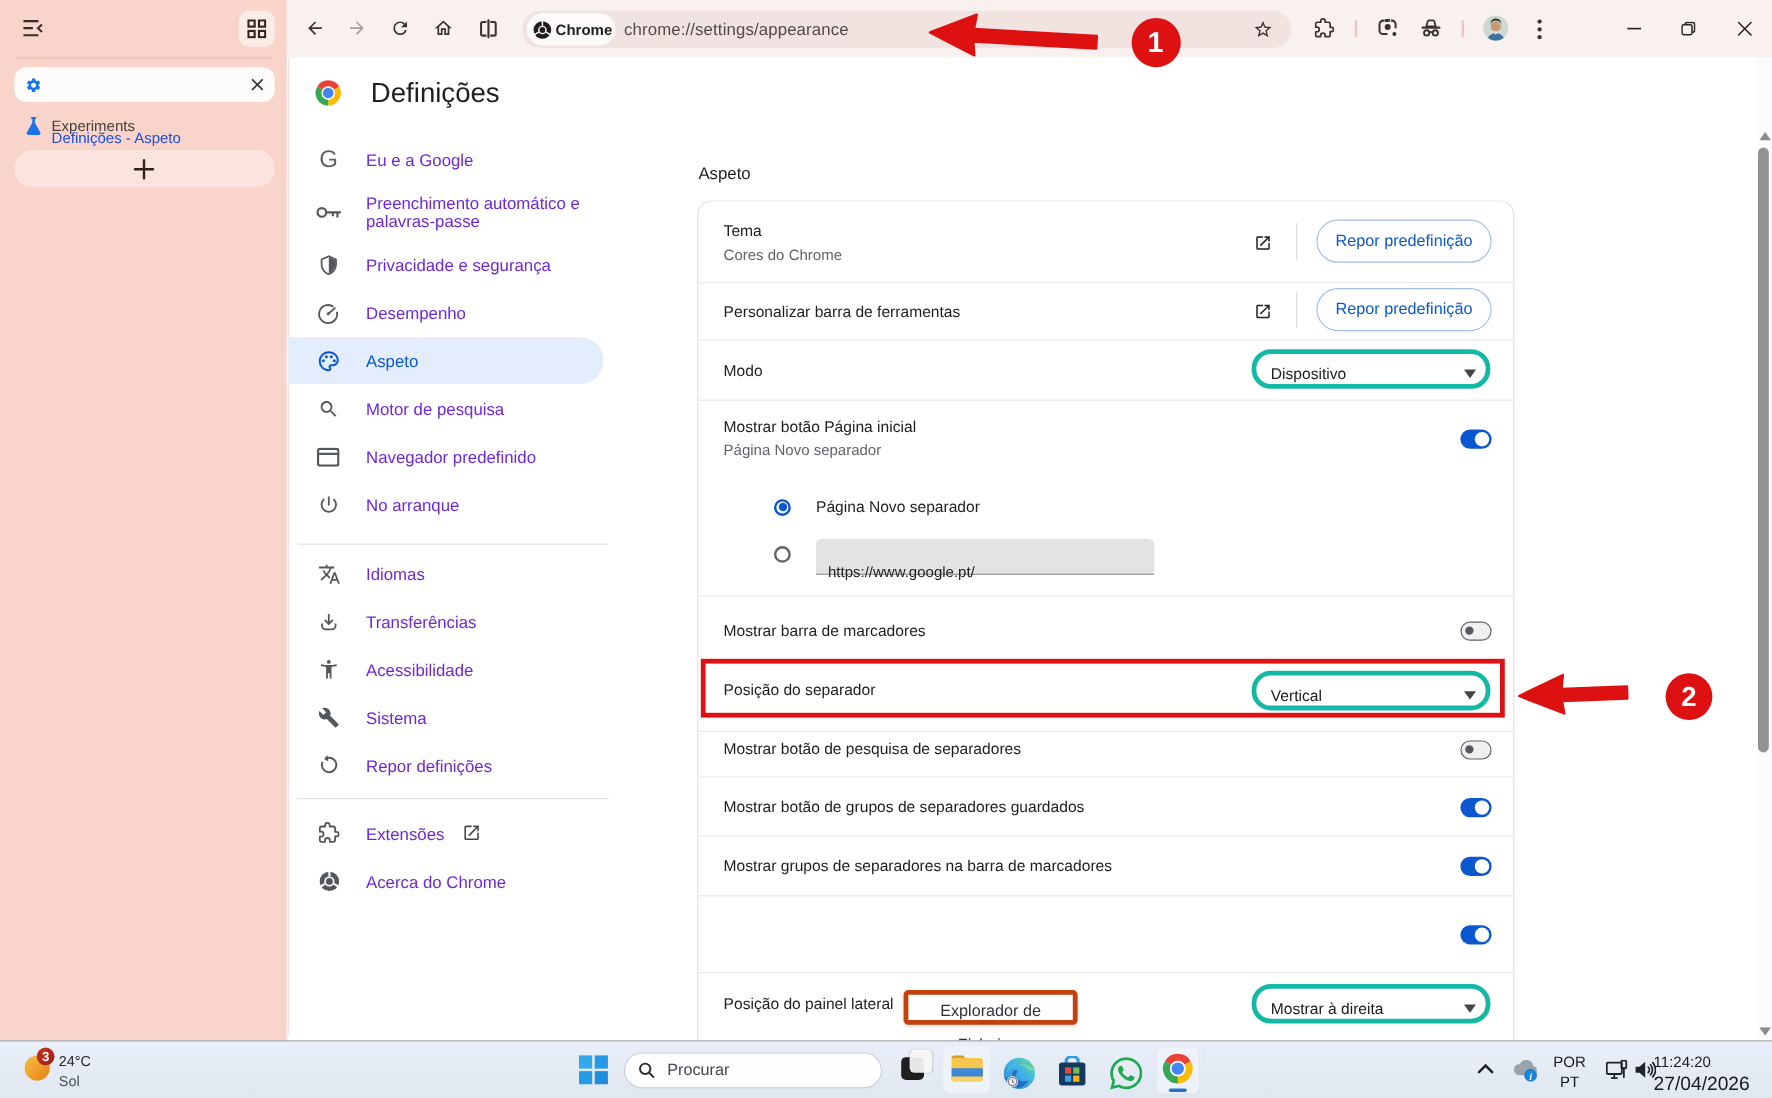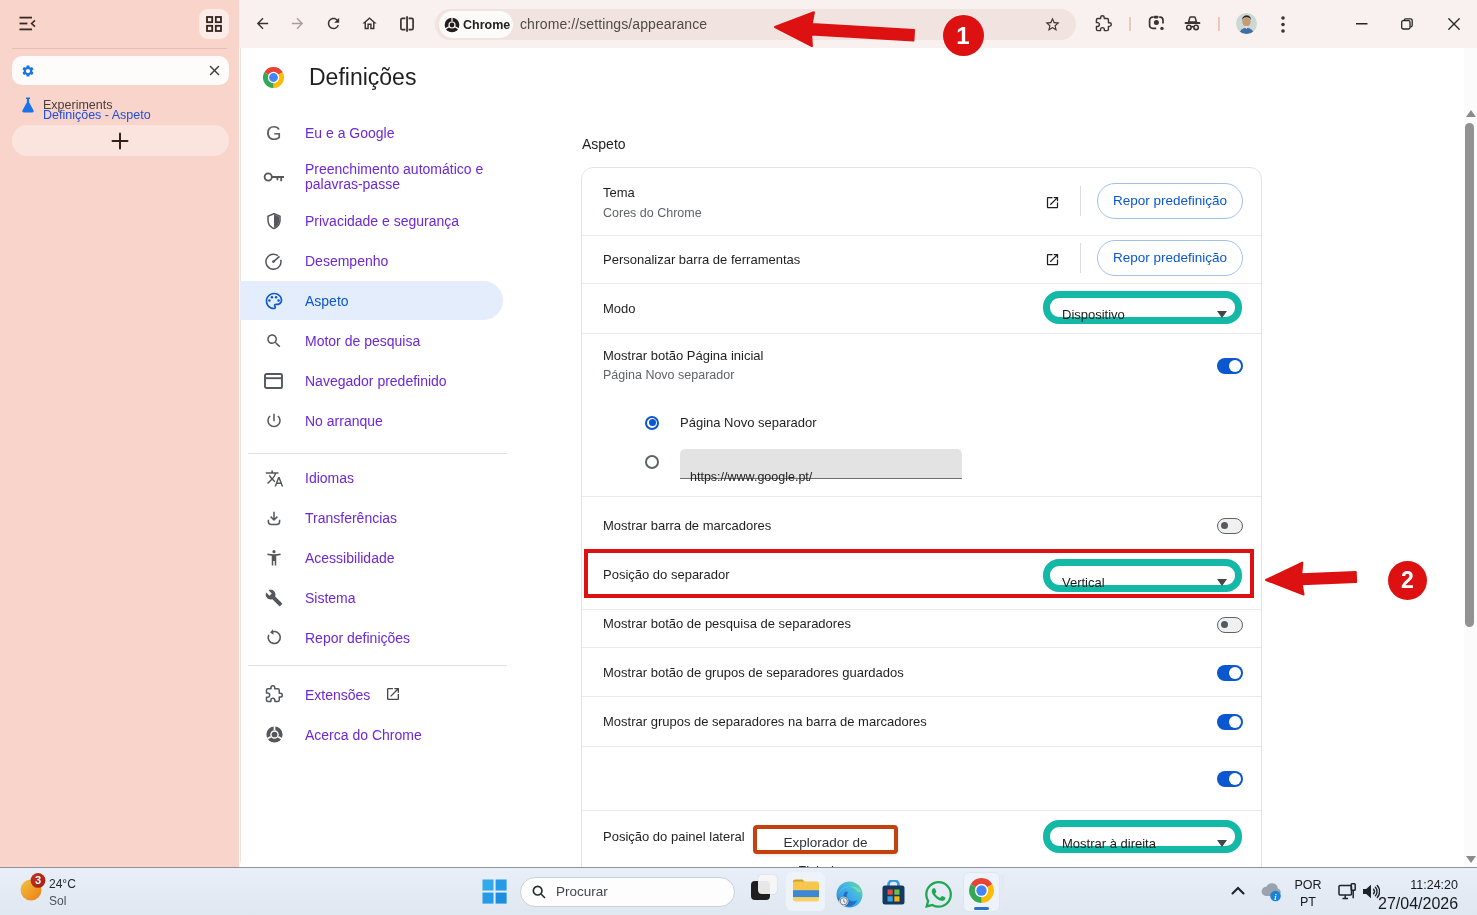--- a/index.html
+++ b/index.html
@@ -31,21 +31,21 @@
   
   .navitem { position:absolute; left:65px; font-size:14px; font-weight:400; color:#6d28d9; }
   #asp-pill { position:absolute; left:0; top:233px; width:263px; height:39px; background:#e4edfb; border-radius:0 20px 20px 0; }
 
   
   #searchbar { position:absolute; left:340px; top:14px; width:694px; height:31px; background:#e9edf6; border-radius:16px; }
   #card { position:absolute; left:341px; top:119px; width:681px; height:760px; background:#fff; border:1px solid #e3e3e3; border-radius:12px; }
   .rowdiv { position:absolute; left:0px; right:0px; height:1px; background:#e9e9e9; }
   .rlabel { position:absolute; left:21px; font-size:13px; color:#1f1f1f; }
   .rsub { position:absolute; left:21px; font-size:12.5px; color:#5f6368; }
-  .select { position:absolute; left:461px; width:199px; height:33px; border:7px solid #14b8a6; border-radius:16px; background:#fff; }
+  .select { position:absolute; left:461px; width:199px; height:33px; border:4px solid #14b8a6; border-radius:16px; background:#fff; }
   .select span { position:absolute; left:12px; top:9px; font-size:13px; color:#1b1b1b; }
   .select .caret { position:absolute; right:8.5px; top:13px; width:0; height:0; border-left:5.5px solid transparent; border-right:5.5px solid transparent; border-top:7px solid #424549; }
   .obtn { position:absolute; left:515px; width:146px; height:36px; border:1px solid #a3c0ed; border-radius:18px; background:#fff; color:#0b57d0; font-size:13.5px; font-weight:500; text-align:center; line-height:34px; }
   .toggle-on { position:absolute; width:26px; height:16px; border-radius:8px; background:#0b57d0; }
   .toggle-on i { position:absolute; right:2px; top:2px; width:12px; height:12px; border-radius:50%; background:#fff; }
   .toggle-off { position:absolute; width:26px; height:16px; border-radius:8px; background:#f0f0f0; border:1.5px solid #5f6368; }
   .toggle-off i { position:absolute; left:3px; top:3px; width:7px; height:7px; border-radius:50%; background:#565a5e; }
   .vsep { position:absolute; width:1px; height:30px; background:#dcdcdc; }
 
   
@@ -533,21 +533,21 @@
       </g>
     </svg>
     <svg class="abs" style="left:1362px;top:15px" width="18" height="17" viewBox="0 0 18 17">
       <path d="M1 6 h3.2 L9 1.8 v13.4 L4.2 11 H1 Z" fill="#1f2328"></path>
       <g fill="none" stroke="#1f2328" stroke-width="1.4" stroke-linecap="round">
         <path d="M11.5 6.2 a3.4 3.4 0 0 1 0 4.6"></path>
         <path d="M13.4 4.3 a6.2 6.2 0 0 1 0 8.4"></path>
         <path d="M15.3 2.5 a9 9 0 0 1 0 12"></path>
       </g>
     </svg>
-    <span class="abs" style="left:1378px;top:9.5px;width:80px;text-align:right;font-size:12.5px;color:#16191d">11:24:20</span>
+    <span class="abs" style="left:1378px;top:9.5px;width:80px;text-align:left;font-size:12.5px;color:#16191d">11:24:20</span>
     <span class="abs" style="left:1378px;top:26.5px;width:80px;text-align:right;font-size:16px;color:#16191d">27/04/2026</span>
   </div>
   <div id="annotations">
 
     <div class="abs" style="left:583.5px;top:548.5px;width:670px;height:49px;border:4px solid #dd1111"></div>
 
     <svg class="ann" style="left:770px;top:4px" width="160" height="58" viewBox="0 0 160 58">
       <g transform="rotate(3.3 5 23)">
         <path d="M5 23 L43 6 L41.5 18 L144 18 L144 28.5 L41.5 28.5 L43 40 Z" fill="#dd1111" stroke="#dd1111" stroke-width="2" stroke-linejoin="round"></path>
       </g>

